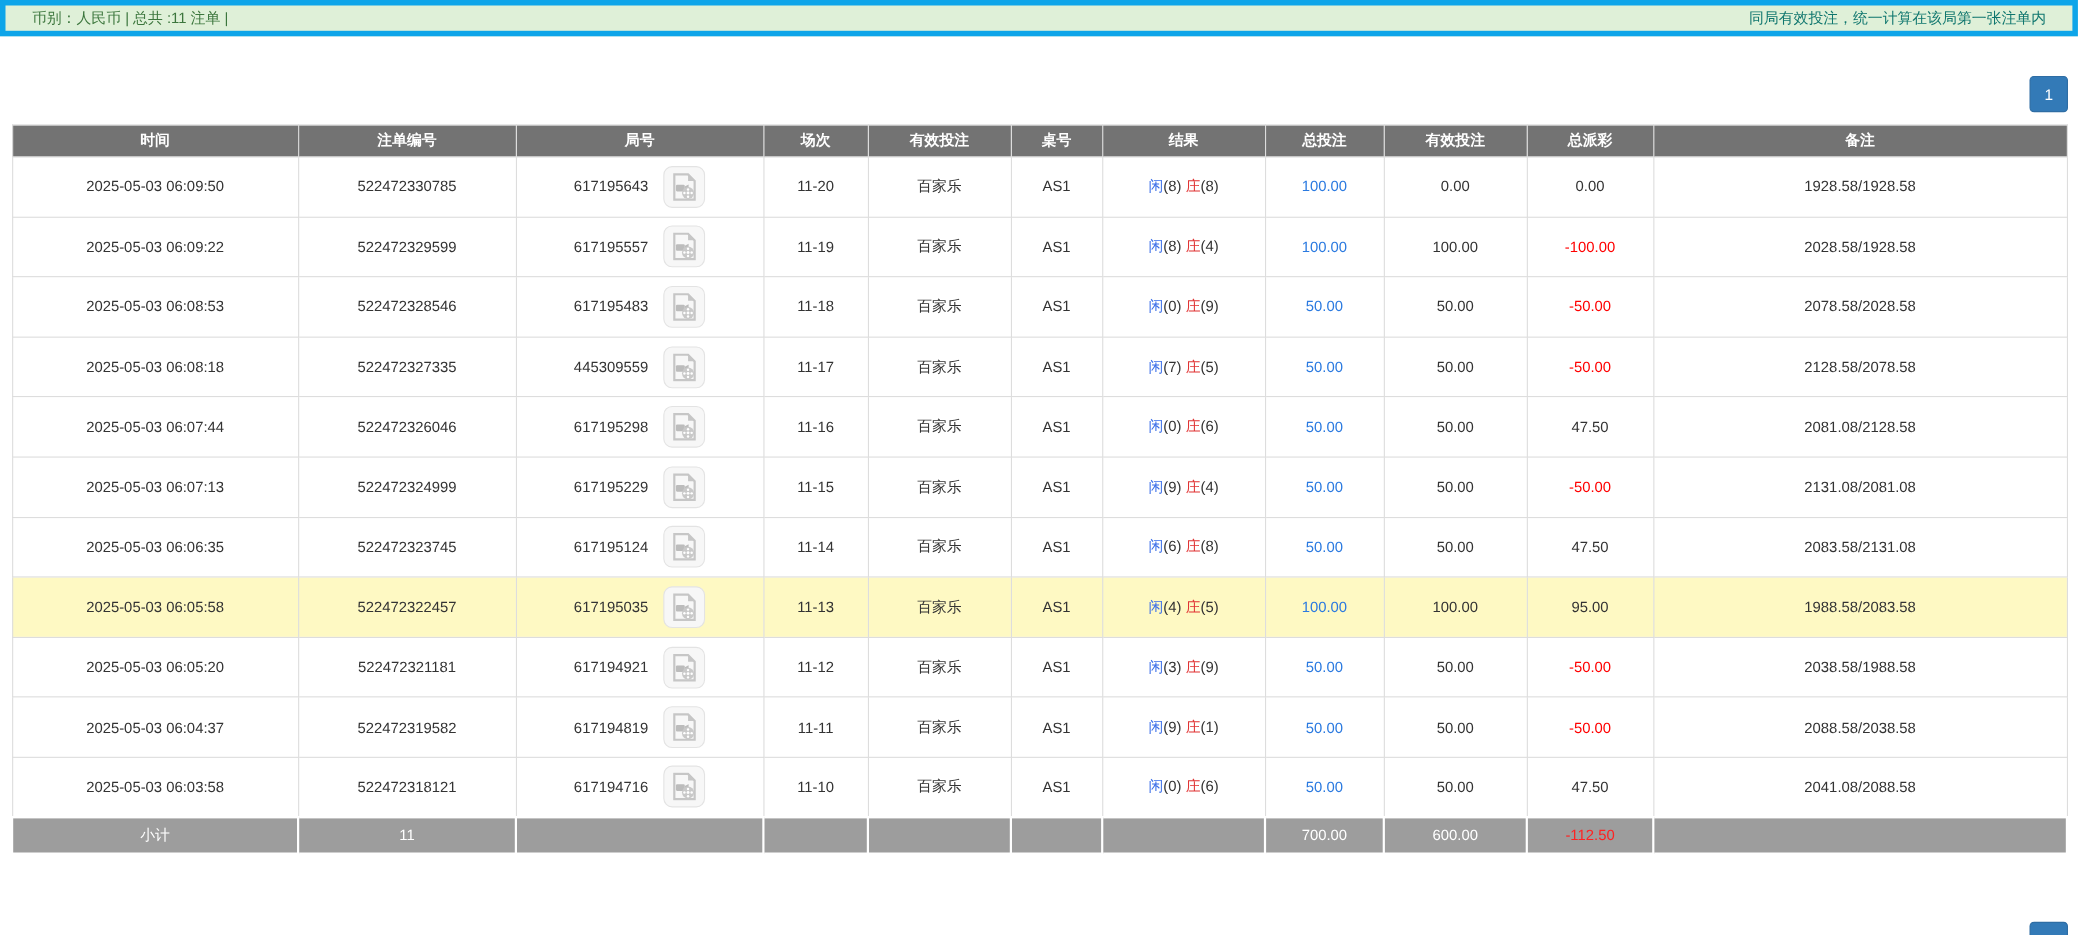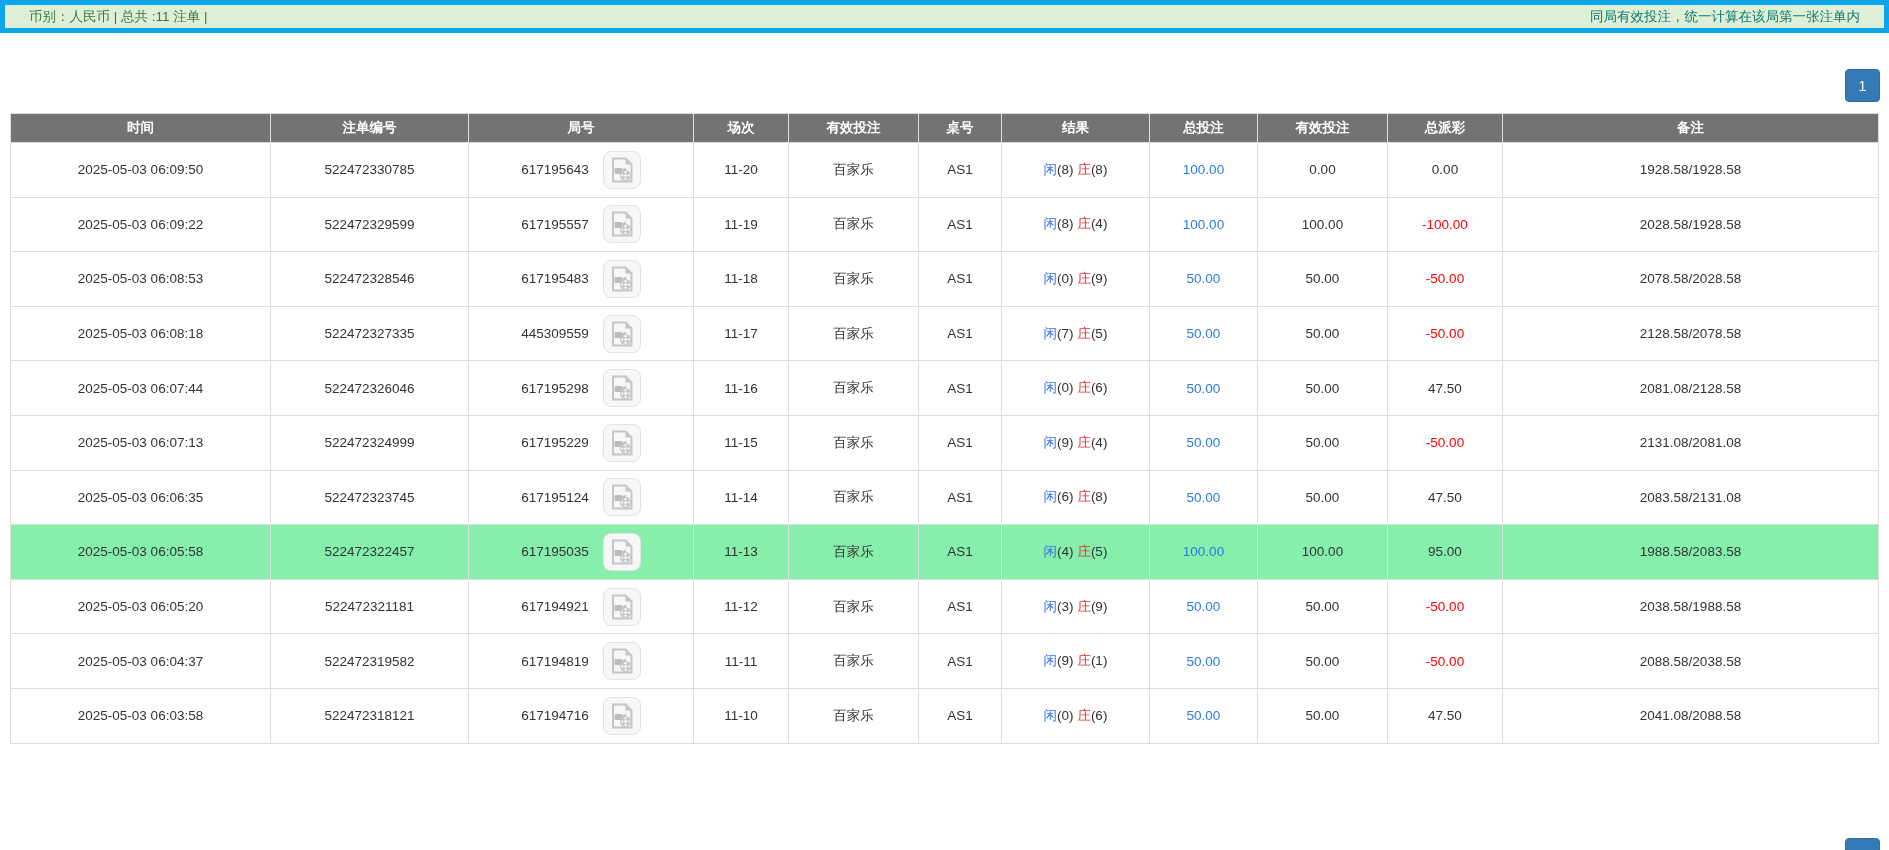--- a/index.html
+++ b/index.html
@@ -38,21 +38,21 @@
   }
   thead th {
     background:#737373; color:#ffffff; font-weight:bold;
     height:29px; font-size:13.5px; text-align:center;
     border:1px solid #dddddd; padding:0;
   }
   tbody td {
     background:#ffffff; border:1px solid #dddddd;
     height:54.6px; text-align:center; padding:0 4px; vertical-align:middle;
   }
-  tbody tr.highlight td { background:#86efac;margin-left:36px; }
+  tbody tr.highlight td { background:#fef9c3;margin-left:36px; }
 
   .blue-link { color:#2b7ae0; cursor:pointer; }
   .neg { color:#ff0000; }
   .player { color:#3a6ee8; }
   .banker { color:#e03333; }
   .score { color:#333333; }
   tbody tr.highlight .score { color:#333333; }
 
   .round-wrap { display:flex; align-items:center; justify-content:center; gap:14px; }
   .video-btn {
@@ -447,18 +447,31 @@
         <td>百家乐</td>
         <td>AS1</td>
         <td><span class="player">闲</span><span class="score">(0)</span> <span class="banker">庄</span><span class="score">(6)</span></td>
         <td><span class="blue-link">50.00</span></td>
         <td>50.00</td>
         <td>47.50</td>
         <td>2041.08/2088.58</td>
       </tr>
     </tbody>
   <tfoot id="foot-rows">
+      <tr>
+        <td>小计</td>
+        <td>11</td>
+        <td></td>
+        <td></td>
+        <td></td>
+        <td></td>
+        <td></td>
+        <td>700.00</td>
+        <td>600.00</td>
+        <td class="neg">-112.50</td>
+        <td></td>
+      </tr>
     </tfoot>
 </table>
 
 <div class="pagination bottom">
   <button class="page-btn">1</button>
 </div>
 
 </body></html>

